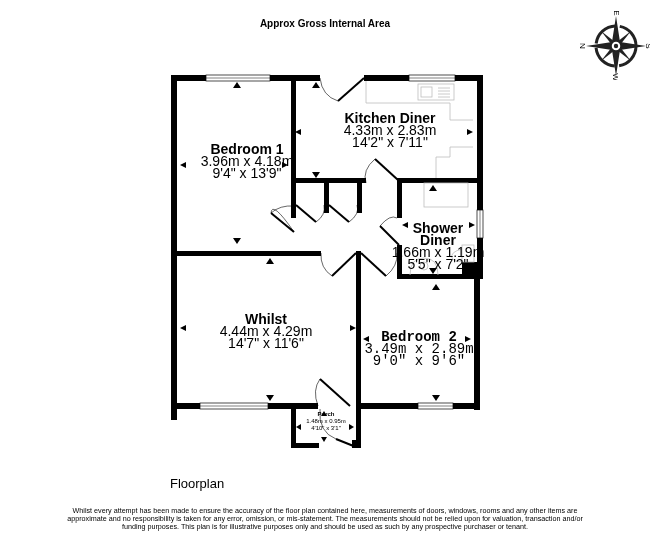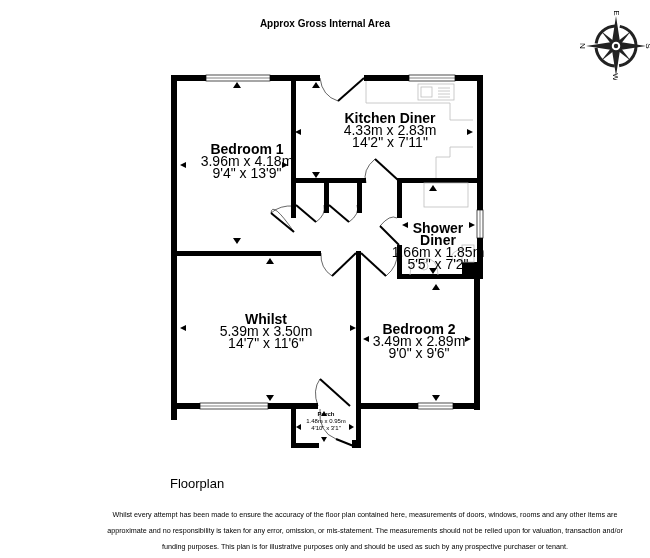--- a/index.html
+++ b/index.html
@@ -5,21 +5,21 @@
   html, body { margin:0; padding:0; background:#ffffff; }
   body { width:650px; height:558px; position:relative; overflow:hidden; font-family:"Liberation Sans", sans-serif; color:#000; }
   .area-title { position:absolute; left:0; width:650px; top:18px; text-align:center; font-weight:bold; font-size:10px; line-height:11px; }
   .compass { position:absolute; left:580px; top:8px; width:70px; height:72px; }
   .plan { position:absolute; left:0; top:0; width:650px; height:470px; }
   .room-label { position:absolute; text-align:center; font-size:14px; line-height:12px; white-space:nowrap; transform:translateX(-50%); }
   .room-label .name { font-weight:bold; display:block; }
   .room-label .dim { display:block; }
   .porch-label { font-size:6px; line-height:7px; }
   .floor-name { position:absolute; left:170px; top:476px; font-size:13px;text-align:center; }
-  .disclaimer { position:absolute; left:60px; width:530px; top:507px; text-align:center; font-size:7.2px; line-height:16px;margin-left:40px; }
+  .disclaimer { position:absolute; left:60px; width:530px; top:507px; text-align:center; font-size:7.2px; line-height:8px; }
 </style>
 </head>
 <body>
 
 <div class="area-title">
   <div>Approx Gross Internal Area</div>
 </div>
 
 <svg class="compass" viewBox="0 0 70 72">
   <g transform="translate(36,38)">
@@ -194,31 +194,31 @@
 
 <div class="room-label" style="left:390px; top:112px;">
   <span class="name">Kitchen Diner</span>
   <span class="dim">4.33m x 2.83m</span>
   <span class="dim">14'2" x 7'11"</span>
 </div>
 
 <div class="room-label" style="left:438px; top:204px;margin-top:18px;">
   <span class="name">Shower</span>
   <span class="name">Diner</span>
-  <span class="dim">1.66m x 1.85m</span>
+  <span class="dim">1.66m x 1.19m</span>
   <span class="dim">5'5" x 7'2"</span>
 </div>
 
 <div class="room-label" style="left:266px; top:313px;">
   <span class="name">Whilst</span>
-  <span class="dim">5.39m x 3.50m</span>
+  <span class="dim">4.44m x 4.29m</span>
   <span class="dim">14'7" x 11'6"</span>
 </div>
 
-<div class="room-label" style="left:419px; top:323px;">
+<div class="room-label" style="left:419px; top:331px;font-family:Liberation Mono, monospace;">
   <span class="name">Bedroom 2</span>
   <span class="dim">3.49m x 2.89m</span>
   <span class="dim">9'0" x 9'6"</span>
 </div>
 
 <div class="room-label porch-label" style="left:326px; top:411px;">
   <span class="name">Porch</span>
   <span class="dim">1.48m x 0.95m</span>
   <span class="dim">4'10" x 3'1"</span>
 </div>

